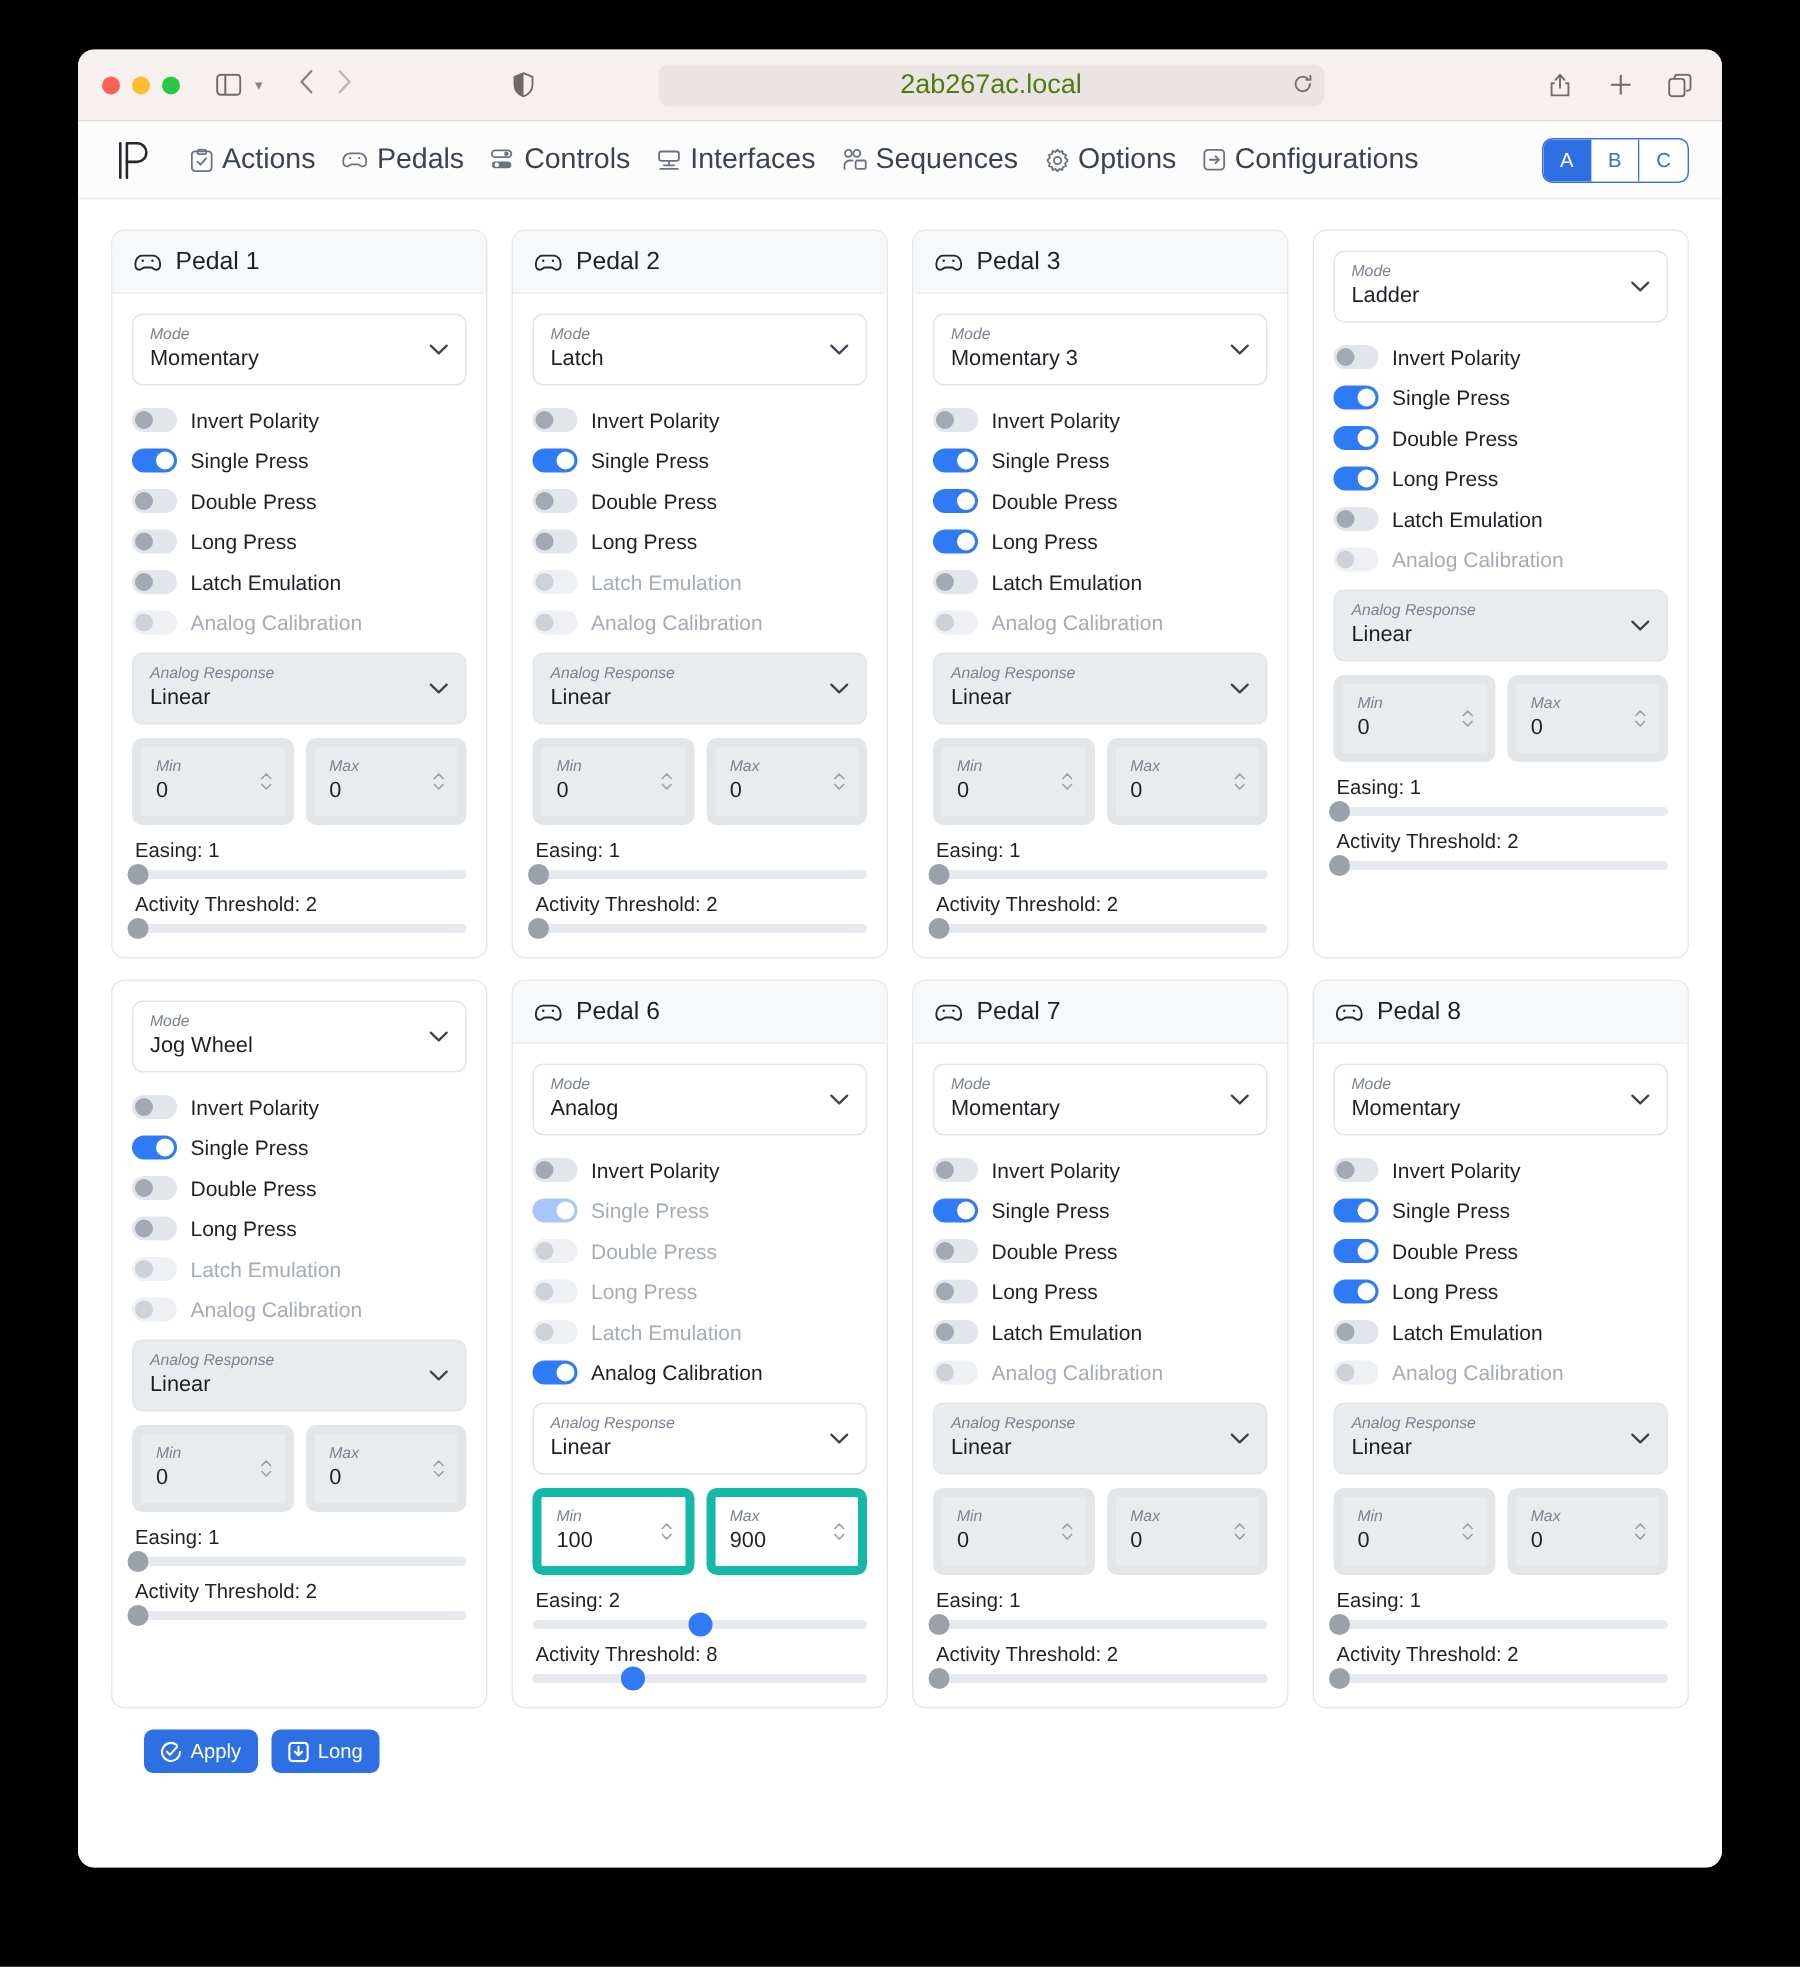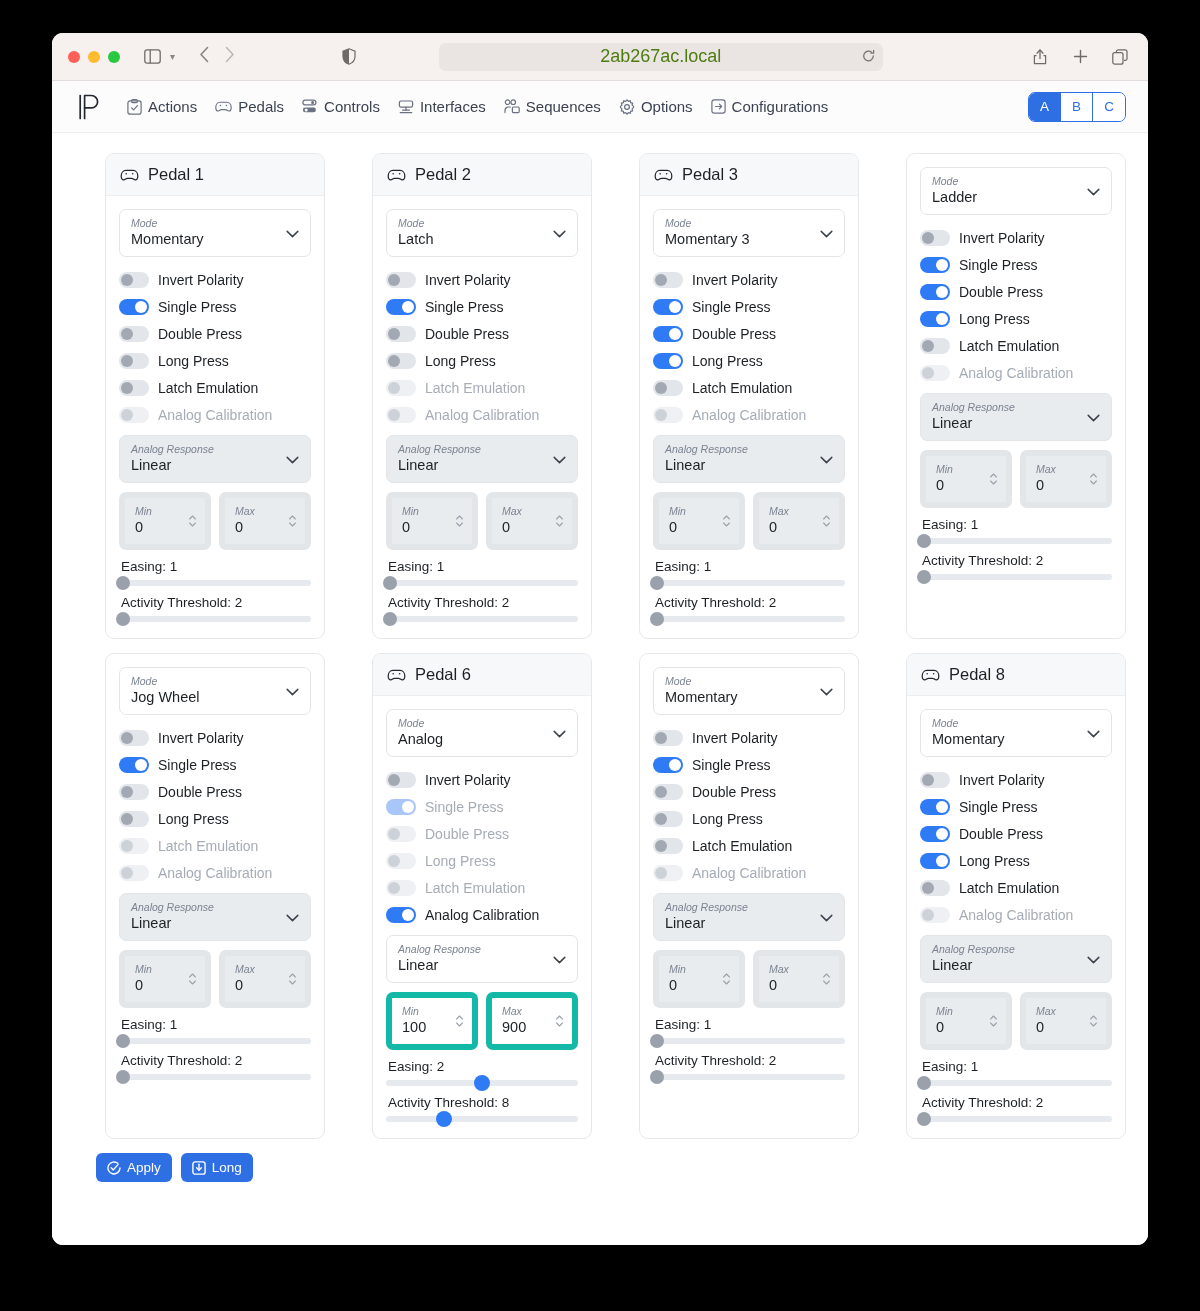--- a/index.html
+++ b/index.html
@@ -76,21 +76,21 @@
     gap: 0px;
   }
   #app-logo {
     width: 30px; height: 30px;
     display: flex; align-items: center; justify-content: center;
     margin-right: 14px;
     color: #23272e;
   }
   .nav-item {
     display: flex; align-items: center; gap: 6px;
-    font-size: 15px;
+    font-size: 19px;
     color: #3c4350;
     padding: 6px 9px;
     border-radius: 6px;
     cursor: pointer;
     white-space: nowrap;
   }
   .nav-item .nav-ico { color: #6a7180; display: flex; align-items: center; }
   #config-group {
     margin-left: auto;
     display: flex;
@@ -121,21 +121,20 @@
   #pedal-grid {
     display: grid;
     grid-template-columns: repeat(4, 1fr);
     gap: 14px 16px;
   }
   .pedal-card {
     border: 1px solid #e6e8eb;
     border-radius: 9px;
     background: #fff;
     overflow: hidden;
-    margin-left: 31px;
   }
   .card-head {
     background: #f7f8f9;
     border-bottom: 1px solid #eceef0;
     padding: 11px 14px;
     display: flex; align-items: center; gap: 9px;
   }
   .card-head .pad-ico { color: #23272e; display: flex; align-items: center; }
   .card-title { font-size: 16.5px; color: #1d2125; }
 
@@ -940,20 +939,30 @@
     <div class="slider">
       <span class="thumb active" style="left:50%"></span>
     </div>
     <div class="slider-label">Activity Threshold: 8</div>
     <div class="slider">
       <span class="thumb active" style="left:30%"></span>
     </div>
           </div>
         </div>
         <div class="pedal-card">
+          <div class="card-head">
+      <span class="pad-ico">
+              <svg width="19" height="14" viewBox="0 0 17 13" fill="none" stroke="currentColor" stroke-width="1.15" stroke-linecap="round" stroke-linejoin="round">
+  <path d="M5.2 2.2 H11.8 C14.4 2.2 16.2 4.6 16.2 7.4 C16.2 9.6 15.2 11 13.8 11 C12.4 11 11.8 9.6 10.4 9.6 H6.6 C5.2 9.6 4.6 11 3.2 11 C1.8 11 0.8 9.6 0.8 7.4 C0.8 4.6 2.6 2.2 5.2 2.2 Z"></path>
+  <circle cx="5.4" cy="5.4" r="0.75" fill="currentColor" stroke="none"></circle>
+  <circle cx="11.4" cy="5.4" r="0.75" fill="currentColor" stroke="none"></circle>
+              </svg>
+            </span>
+      <span class="card-title">Pedal 7</span>
+    </div>
           <div class="card-body">
             <div class="field-select">
       <div class="field-label">Mode</div>
       <div class="field-value">Momentary</div>
       <span class="field-chevron"><svg width="13" height="8" viewBox="0 0 13 8" fill="none" stroke="currentColor" stroke-width="1.5" stroke-linecap="round" stroke-linejoin="round">
                   <polyline points="1.2,1.4 6.5,6.6 11.8,1.4"></polyline>
                 </svg></span>
     </div>
             <div class="toggle-row">
         <span class="sw">

